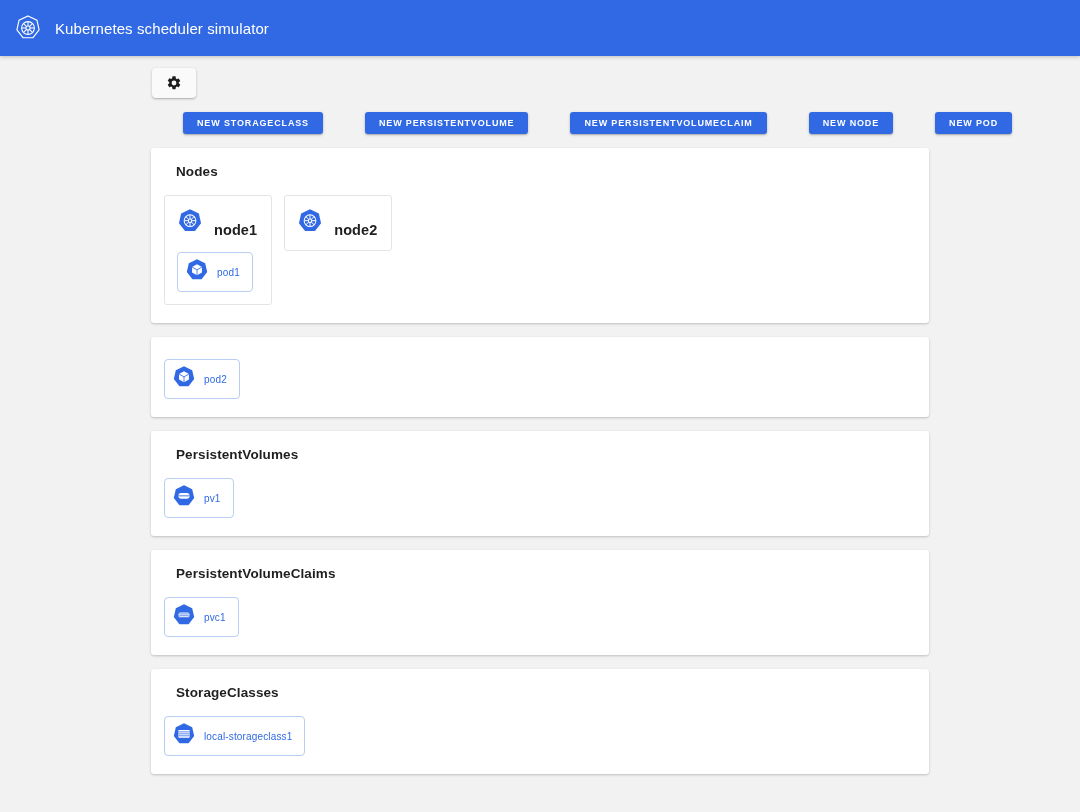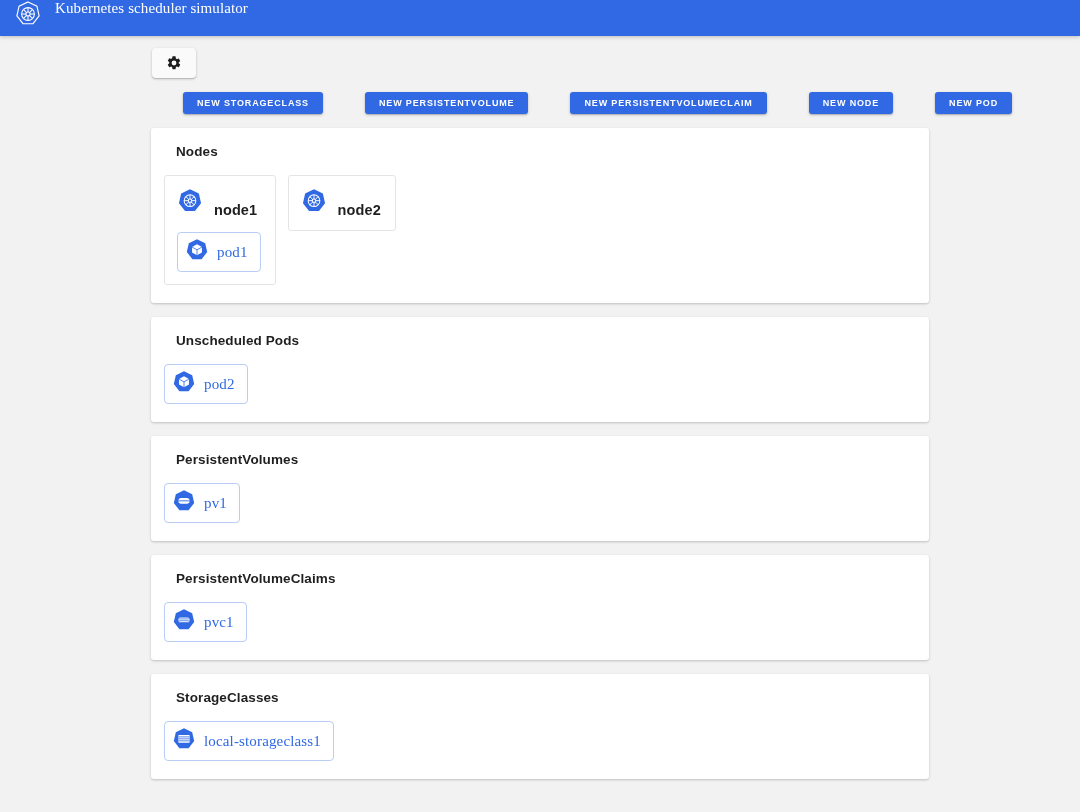--- a/index.html
+++ b/index.html
@@ -6,29 +6,28 @@
   html, body {
     margin: 0; padding: 0;
     width: 1080px; height: 812px;
     background: #f2f2f2;
     font-family: "Liberation Sans", sans-serif;
     overflow: hidden;
   }
 
   
   .appbar {
-    height: 36px;
+    height: 56px;
     background: #3069e3;
     display: flex;
-    align-items: flex-start;
+    align-items: center;
     padding-left: 14px;
     box-shadow: 0 1px 4px rgba(0,0,0,.22);
     position: relative;
     z-index: 5;
-    font-family: Liberation Serif, serif;
   }
   .appbar-logo { width: 28px; height: 28px; flex: 0 0 28px; }
   .appbar-title {
     color: #ffffff;
     font-size: 15px;
     letter-spacing: .1px;
     margin-left: 13px;
     white-space: nowrap;
   }
 
@@ -142,24 +141,23 @@
     border-radius: 4px;
     background: #ffffff;
     display: inline-flex;
     align-items: center;
     gap: 8px;
     padding: 5px 12px 5px 7px;
     cursor: pointer;
   }
   .chip-label {
     color: #3069e3;
-    font-size: 15px;
+    font-size: 10px;
     letter-spacing: .15px;
     white-space: nowrap;
-    font-family: Liberation Serif, serif;
   }
   .chip-icon { flex: 0 0 auto; display: block; }
 </style>
 </head>
 <body>
 
 <div class="appbar">
   <span class="appbar-logo">
     <svg viewBox="0 0 32 32" width="28" height="28" aria-hidden="true">
       <polygon points="16,2.2 26.2,7.1 28.7,18.2 21.7,27.1 10.3,27.1 3.3,18.2 5.8,7.1" fill="none" stroke="#ffffff" stroke-width="1.3"></polygon>
@@ -261,21 +259,20 @@
               </svg>
             </span>
             <span class="node-name">node2</span>
           </div>
         </div>
 
       </div>
     </div>
 
     <div class="section">
-      <div class="section-title">Unscheduled Pods</div>
       <div class="section-body">
         <div class="chip">
           <span class="chip-icon">
             <svg width="24" height="24" viewBox="0 0 32 32" aria-hidden="true">
               <polygon points="16,1.6 26.9,6.9 29.6,18.7 22.1,28.2 9.9,28.2 2.4,18.7 5.1,6.9" fill="#3069e3"></polygon>
               <polygon points="16,8.4 22.6,12.1 22.6,19.3 16,23.0 9.4,19.3 9.4,12.1" fill="#ffffff"></polygon>
               <polyline points="9.4,12.1 16,15.8 22.6,12.1" fill="none" stroke="#3069e3" stroke-width="1.1"></polyline>
               <line x1="16" y1="15.8" x2="16" y2="23.0" stroke="#3069e3" stroke-width="1.1"></line>
             </svg>
           </span>

